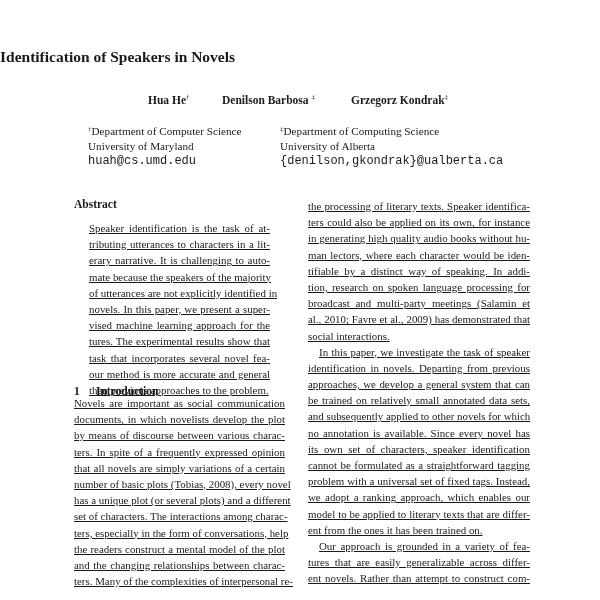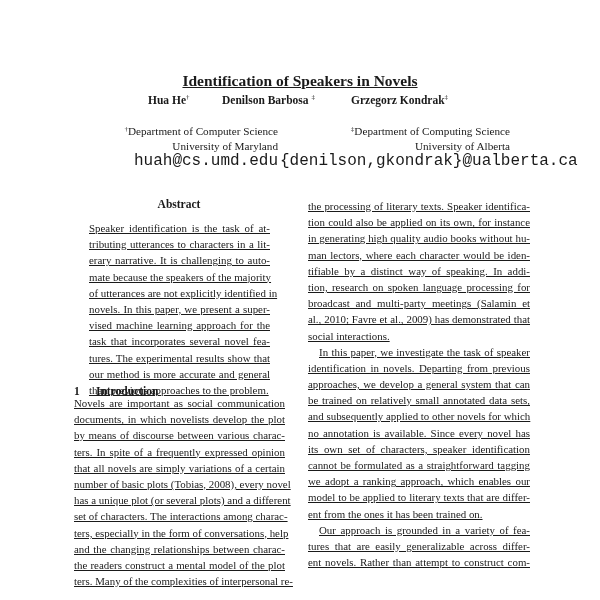--- a/index.html
+++ b/index.html
@@ -1,30 +1,30 @@
 <!DOCTYPE html>
 <html><head>
 <meta charset="utf-8">
 <style>
   html, body { margin:0; padding:0; background:#fff; }
   body { width:600px; height:600px; overflow:hidden; position:relative; color:#1a1a1a;
          font-family:"Liberation Serif","DejaVu Serif",serif; }
-  .title { position:absolute; top:72px; left:0; width:600px; text-align:center;
-           font-size:15.5px; font-weight:bold;text-decoration:underline; }
+  .title { position:absolute; top:48px; left:0; width:600px; text-align:left;
+           font-size:15.5px; font-weight:bold; }
   .authors { position:absolute; top:93px; left:0; width:600px; height:16px; font-size:11.5px; font-weight:bold; }
   .author { position:absolute; white-space:nowrap; }
   .author sup { font-size:7px; font-weight:normal; vertical-align:5px; }
-  .affil { position:absolute; top:122px; text-align:right; font-size:11.2px; line-height:15px; white-space:nowrap; }
+  .affil { position:absolute; top:122px; text-align:left; font-size:11.2px; line-height:15px; white-space:nowrap; }
   .affil sup { font-size:7px; vertical-align:4px; }
-  .email { font-family:"Liberation Mono","DejaVu Sans Mono",monospace; font-size:16px; }
+  .email { font-family:"Liberation Mono","DejaVu Sans Mono",monospace; font-size:12px; }
   .col { position:absolute; font-size:10.9px; line-height:16.2px; }
   .col .ln { display:block; white-space:nowrap; text-align:justify; text-align-last:justify; height:16.2px;text-decoration:underline; }
   .col .ln.last { text-align-last:left; }
   .col .ln.ind { padding-left:11px; }
-  .abs-head { position:absolute; top:198px; left:74px; width:210px; text-align:center; font-weight:bold; font-size:11.5px; }
+  .abs-head { position:absolute; top:198px; left:74px; width:210px; text-align:left; font-weight:bold; font-size:11.5px; }
   .sec-head { position:absolute; top:385px; left:74px; font-weight:bold; font-size:11.5px; white-space:nowrap; }
   .sec-head .num { display:inline-block; width:22px; }
 </style>
 </head>
 <body>
 
 <div class="title">Identification of Speakers in Novels</div>
 
 <div class="authors">
   <span class="author" style="left:148px"><span>Hua He</span><sup>†</sup></span>
@@ -46,66 +46,67 @@
 <div class="abs-head">Abstract</div>
 
 <div class="col" id="abstract" style="top:220px; left:89px; width:181px;">
     <span class="ln">Speaker identification is the task of at-</span>
     <span class="ln">tributing utterances to characters in a lit-</span>
     <span class="ln">erary narrative. It is challenging to auto-</span>
     <span class="ln">mate because the speakers of the majority</span>
     <span class="ln">of utterances are not explicitly identified in</span>
     <span class="ln">novels. In this paper, we present a super-</span>
     <span class="ln">vised machine learning approach for the</span>
+    <span class="ln">tures. The experimental results show that</span>
     <span class="ln">task that incorporates several novel fea-</span>
-    <span class="ln">tures. The experimental results show that</span>
     <span class="ln">our method is more accurate and general</span>
     <span class="ln last">than previous approaches to the problem.</span>
   </div>
 
 <div class="sec-head">
   <span class="num">1</span><span>Introduction</span>
 </div>
 
 <div class="col" id="intro-left" style="top:395px; left:74px; width:211px;">
     <span class="ln">Novels are important as social communication</span>
     <span class="ln">documents, in which novelists develop the plot</span>
     <span class="ln">by means of discourse between various charac-</span>
     <span class="ln">ters. In spite of a frequently expressed opinion</span>
     <span class="ln">that all novels are simply variations of a certain</span>
     <span class="ln">number of basic plots (Tobias, 2008), every novel</span>
     <span class="ln">has a unique plot (or several plots) and a different</span>
     <span class="ln">set of characters. The interactions among charac-</span>
     <span class="ln">ters, especially in the form of conversations, help</span>
+    <span class="ln">the readers construct a mental model of the plot</span>
     <span class="ln">and the changing relationships between charac-</span>
-    <span class="ln">the readers construct a mental model of the plot</span>
     <span class="ln">ters. Many of the complexities of interpersonal re-</span>
   </div>
 
 <div class="col" id="right-col" style="top:198px; left:308px; width:222px;">
     <div>
       <span class="ln">the processing of literary texts. Speaker identifica-</span>
-      <span class="ln">tion could also be applied on its own, for instance</span>
+      <span class="ln">ters could also be applied on its own, for instance</span>
       <span class="ln">in generating high quality audio books without hu-</span>
       <span class="ln">man lectors, where each character would be iden-</span>
       <span class="ln">tifiable by a distinct way of speaking. In addi-</span>
       <span class="ln">tion, research on spoken language processing for</span>
       <span class="ln">broadcast and multi-party meetings (Salamin et</span>
       <span class="ln">al., 2010; Favre et al., 2009) has demonstrated that</span>
       <span class="ln last">social interactions.</span>
     </div>
     <div>
       <span class="ln ind">In this paper, we investigate the task of speaker</span>
       <span class="ln">identification in novels. Departing from previous</span>
       <span class="ln">approaches, we develop a general system that can</span>
       <span class="ln">be trained on relatively small annotated data sets,</span>
       <span class="ln">and subsequently applied to other novels for which</span>
       <span class="ln">no annotation is available. Since every novel has</span>
       <span class="ln">its own set of characters, speaker identification</span>
       <span class="ln">cannot be formulated as a straightforward tagging</span>
+      <span class="ln">problem with a universal set of fixed tags. Instead,</span>
       <span class="ln">we adopt a ranking approach, which enables our</span>
       <span class="ln">model to be applied to literary texts that are differ-</span>
       <span class="ln last">ent from the ones it has been trained on.</span>
     </div>
     <div>
       <span class="ln ind">Our approach is grounded in a variety of fea-</span>
       <span class="ln">tures that are easily generalizable across differ-</span>
       <span class="ln">ent novels. Rather than attempt to construct com-</span>
     </div>
   </div>

